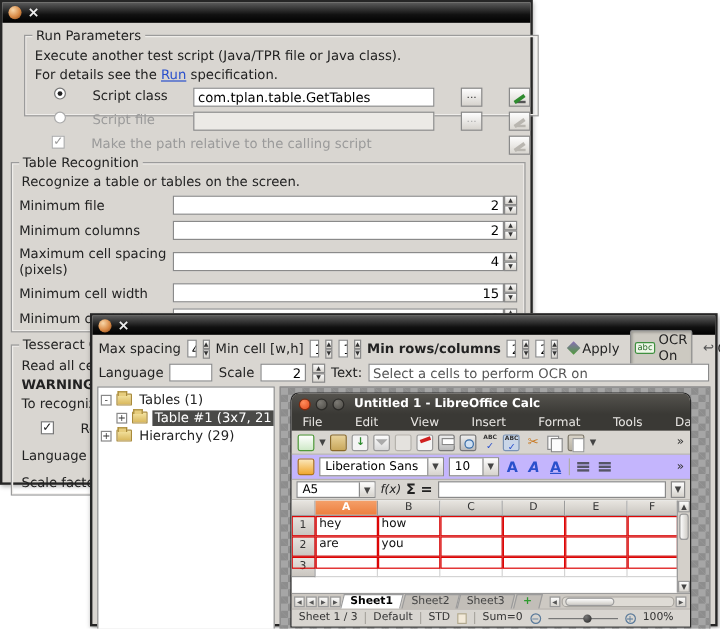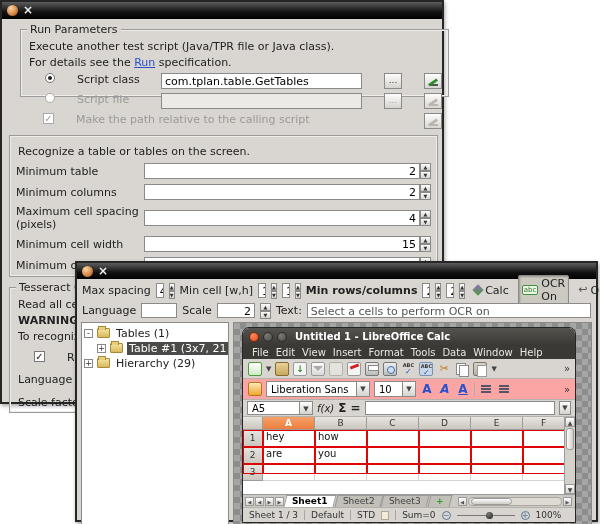--- a/index.html
+++ b/index.html
@@ -78,21 +78,21 @@
                      linear-gradient(45deg,#8d8d8d 25%,transparent 25%,transparent 75%,#8d8d8d 75%);
     background-size:12px 12px; background-position:0 0,6px 6px; }
 
   
   #lo { position:absolute; left:8px; top:4px; width:334px; height:196px; background:#d8d5d0; border:1px solid #262626; border-radius:7px 7px 0 0; overflow:hidden; display:flex; flex-direction:column; }
   #lo-titlebar { height:17px; background:linear-gradient(#55534e,#3a3935); display:flex; align-items:center; gap:4px; padding:0 6px; }
   .wbtn { width:10px; height:10px; border-radius:50%; flex:0 0 auto; }
   .wbtn.close { background:radial-gradient(circle at 35% 30%, #ff8c5a, #e0481c); border:1px solid #7e2a0e; }
   .wbtn.gray { background:radial-gradient(circle at 35% 30%, #7c7a74, #4b4944); border:1px solid #2c2b28; }
   #lo-title { color:#fff; font-weight:bold; font-size:10px; margin-left:4px; white-space:nowrap; }
-  #lo-menubar { height:14px; background:#3a3935; display:flex; align-items:center; gap:7px; padding:0 9px; }
+  #lo-menubar { height:14px; background:#3a3935; display:flex; align-items:center; gap:27px; padding:0 9px; }
   #lo-menubar span { color:#e8e6e3; font-size:10px; }
   #lo-tb1 { height:20px; background:#d8d5d0; border-bottom:1px solid #b5b2ac; display:flex; align-items:center; gap:4px; padding:0 5px; }
   .icon14 { width:14px; height:14px; border-radius:2px; position:relative; flex:0 0 auto; }
   .i-new { background:linear-gradient(#fff,#cfe9c8); border:1px solid #4f9b3a; }
   .dd { font-size:7px; color:#444; }
   .i-open { background:linear-gradient(#e8d29a,#c9a85c); border:1px solid #8a6a2a; }
   .i-save { background:#f4f4f4; border:1px solid #999; }
   .i-save::after { content:"↓"; position:absolute; inset:0; text-align:center; font-size:9px; line-height:12px; color:#2e8b2e; font-weight:bold; }
   .i-mail { background:linear-gradient(#fdfdfd,#d8d8d8); border:1px solid #999; }
   .i-mail::after { content:""; position:absolute; left:1px; top:3px; border-left:5px solid transparent; border-right:5px solid transparent; border-top:5px solid #aaa; }
@@ -106,21 +106,21 @@
   .i-abc { background:transparent; font-size:5px; font-weight:bold; color:#333; text-align:center; line-height:5px; padding-top:1px; }
   .i-abc::after { content:"✓"; display:block; color:#2a50cc; font-size:8px; line-height:7px; }
   .i-abc.pressed { background:#c9d6e8; border:1px solid #7a93b5; border-radius:2px; }
   .i-cut { color:#c87820; font-size:11px; line-height:14px; text-align:center; }
   .i-copy { background:transparent; }
   .i-copy::before, .i-copy::after { content:""; position:absolute; width:8px; height:10px; background:#fcfcfc; border:1px solid #888; }
   .i-copy::before { left:1px; top:1px; } .i-copy::after { left:4px; top:3px; }
   .i-paste { background:linear-gradient(#d8d3c8,#b7b1a3); border:1px solid #7c7668; }
   .i-paste::after { content:""; position:absolute; left:3px; top:2px; width:8px; height:10px; background:#fff; border:1px solid #999; }
   .more { margin-left:auto; font-size:10px; color:#333; }
-  #lo-tb2 { height:21px; background:#fca5a5; border-bottom:1px solid #b5b2ac; display:flex; align-items:center; gap:4px; padding:0 5px; }
+  #lo-tb2 { height:21px; background:#c4b5fd; border-bottom:1px solid #b5b2ac; display:flex; align-items:center; gap:4px; padding:0 5px; }
   .i-paint { background:linear-gradient(#fbe6b8,#f0a830); border:1px solid #b07818; }
   .combo { display:flex; align-items:center; background:#fff; border:1px solid #8a8a8a; height:16px; }
   .combo .cval { font-size:10px; padding:0 4px; flex:1; white-space:nowrap; overflow:hidden; }
   .combo .cdd { width:13px; height:100%; background:linear-gradient(#fdfdfd,#d6d3cd); border-left:1px solid #8a8a8a; font-size:7px; line-height:14px; text-align:center; color:#444; }
   .fmt { color:#2a50cc; font-weight:bold; font-size:12px; width:14px; text-align:center; }
   .fmt.i { font-style:italic; } .fmt.u { text-decoration:underline; }
   .i-align { background:transparent; }
   .i-align::before { content:""; position:absolute; left:2px; top:3px; width:10px; height:2px; background:#556; box-shadow:0 3px 0 #556, 0 6px 0 #556; }
   .i-align.right::before { left:auto; right:2px; }
   .vsep { width:1px; height:14px; background:#b0ada7; }
@@ -201,25 +201,26 @@
           </div>
           <div class="frow" style="margin-left:16px">
             <span class="checkbox dis">✓</span>
             <span class="lbl dis" style="flex:1">Make the path relative to the calling script</span>
             <span class="pencil dis"></span>
           </div>
         </div>
       </div>
 
       <div class="group" id="grp-table">
+        <span class="legend">Table Recognition</span>
         <div class="inner">
           <div class="txtline">Recognize a table or tables on the screen.</div>
 
           <div class="srow">
-            <span class="slabel">Minimum table</span>
+            <span class="slabel">Minimum file</span>
             <div class="field spinnum">2</div>
             <span class="spinbtns">
                 <span>▲</span>
                 <span>▼</span>
               </span>
           </div>
           <div class="srow">
             <span class="slabel">Minimum columns</span>
             <div class="field spinnum">2</div>
             <span class="spinbtns">
@@ -314,21 +315,21 @@
           <span>▲</span>
           <span>▼</span>
         </span>
       <div class="field spinnum" style="width:22px">2</div>
       <span class="spinbtns">
           <span>▲</span>
           <span>▼</span>
         </span>
       <span class="tool-btn">
         <span class="diamond"></span>
-        <span>Calc</span>
+        <span>Apply</span>
       </span>
       <span class="tool-btn pressed">
         <span class="abcbox">abc</span>
         <span>OCR On</span>
       </span>
       <span class="tool-btn">
         <span class="openarrow">↩</span>
         <span>Open</span>
       </span>
     </div>

